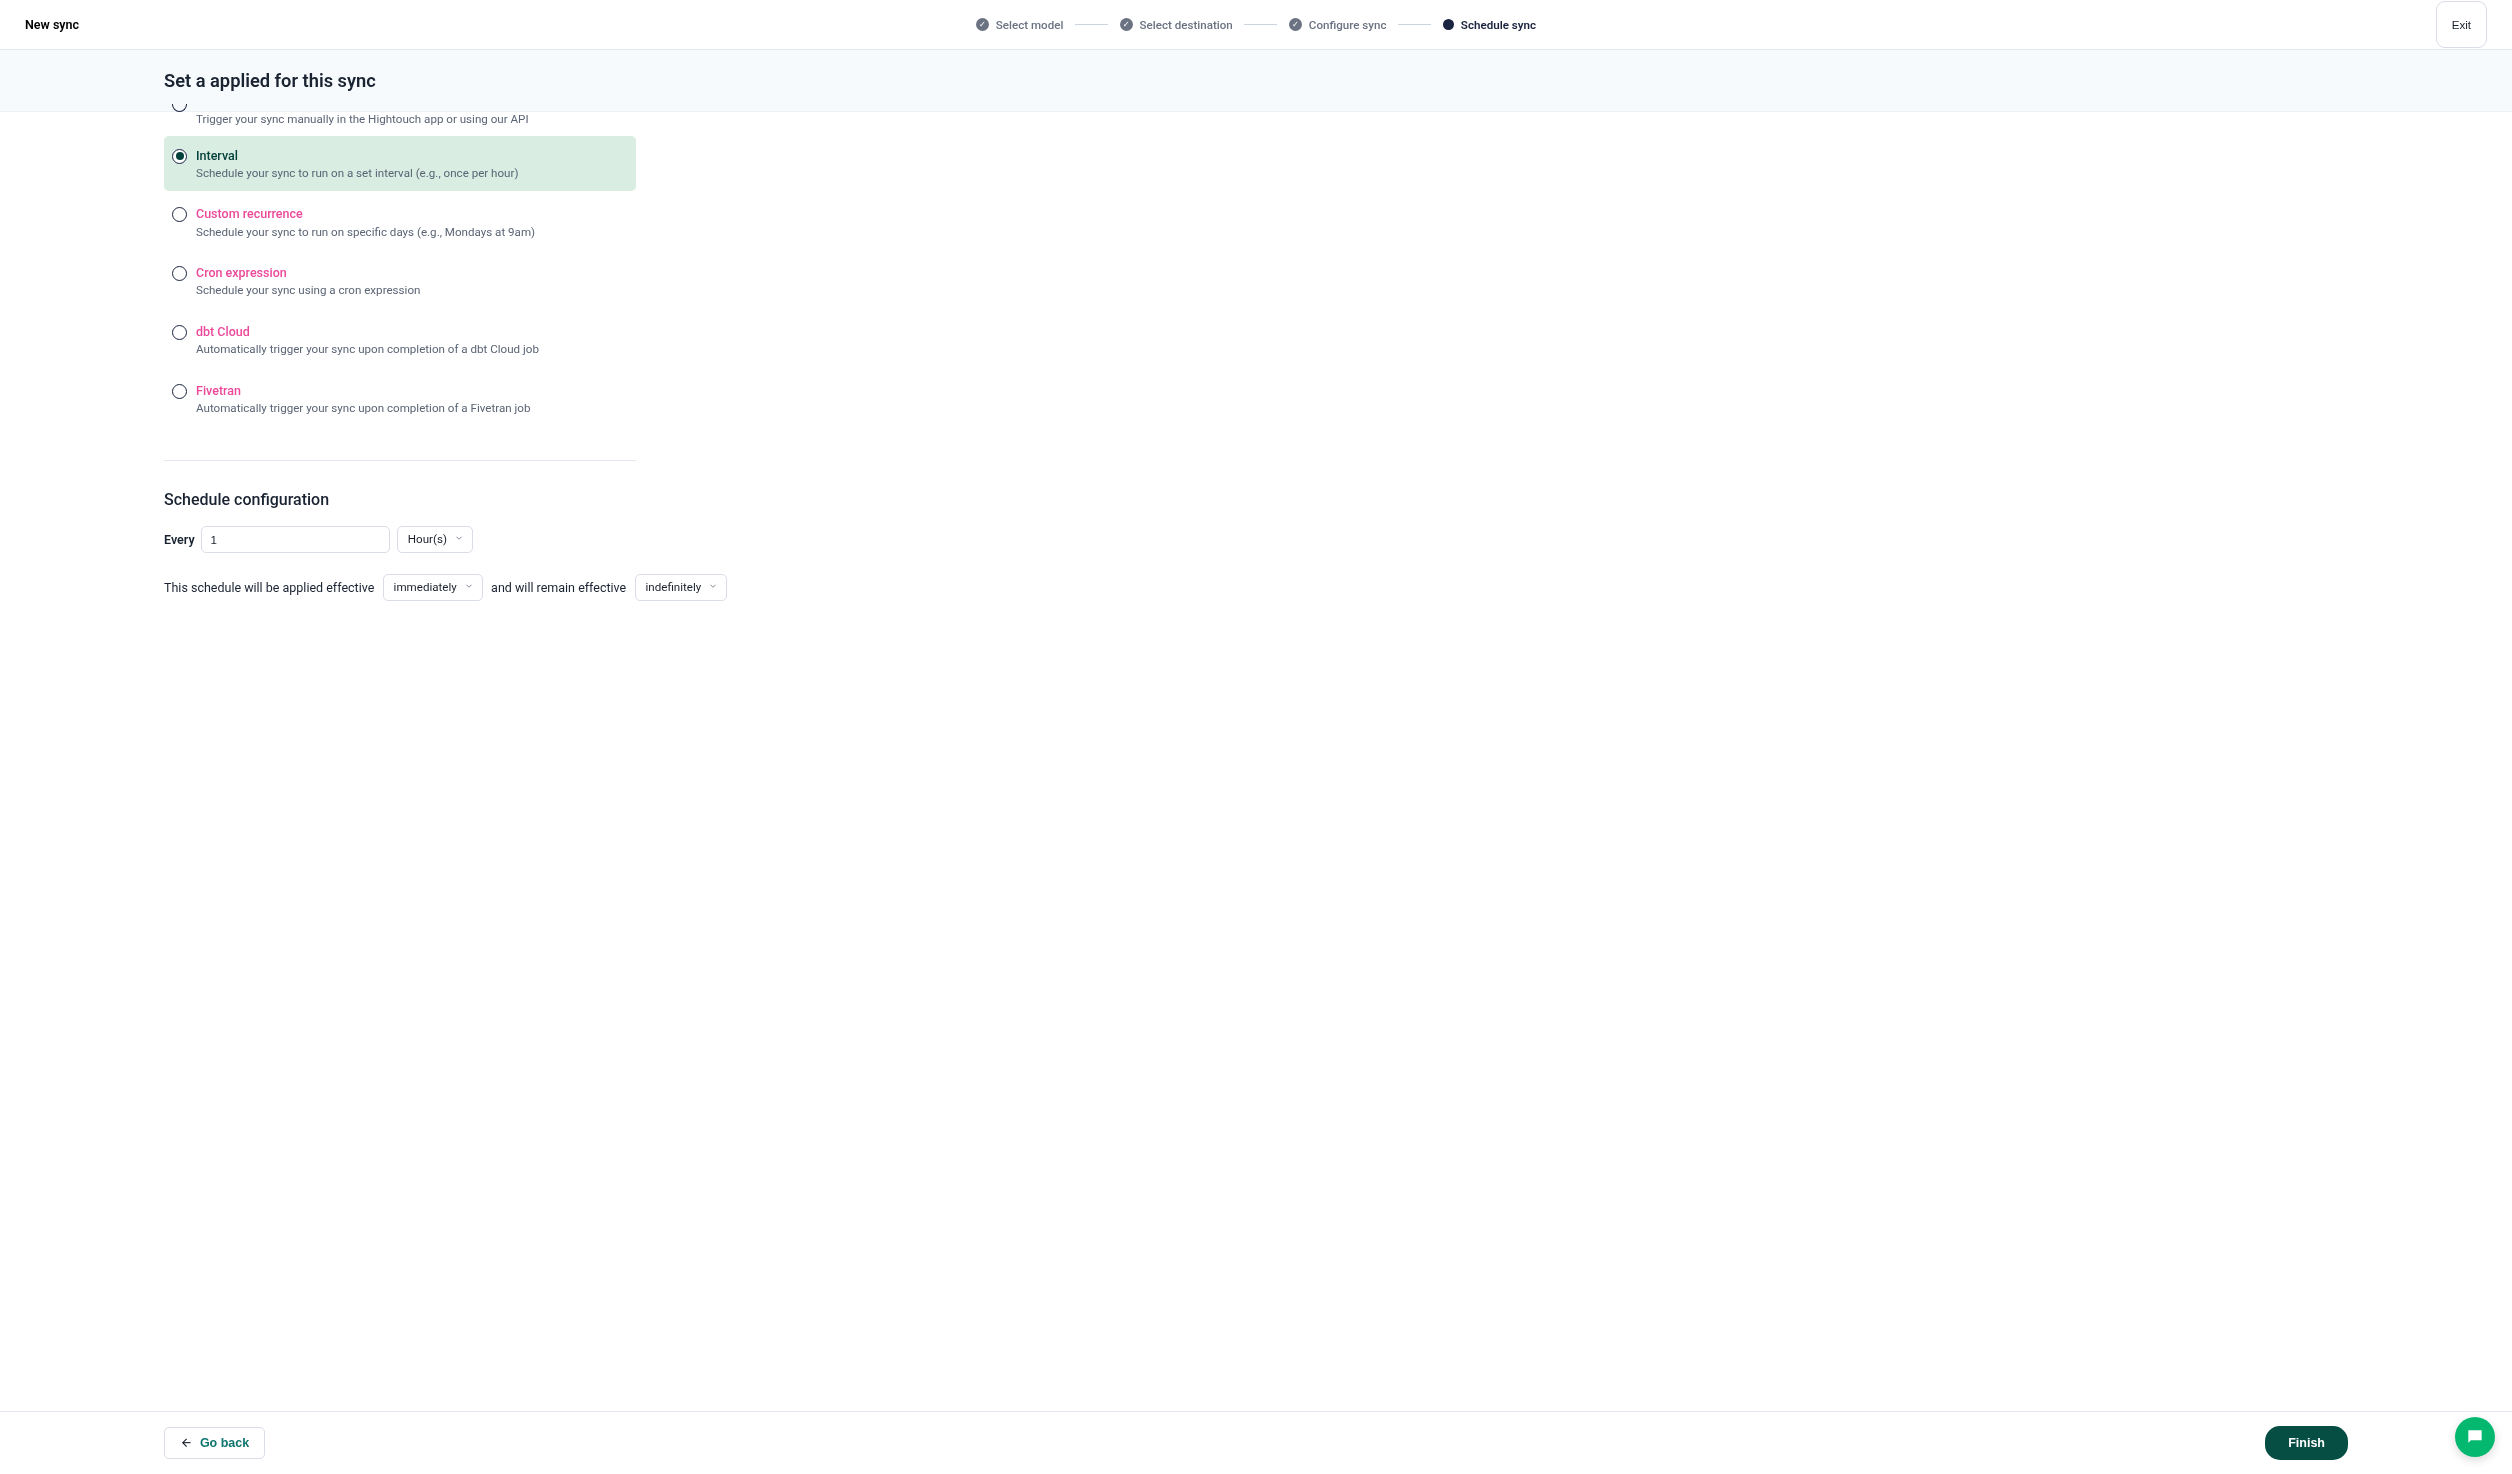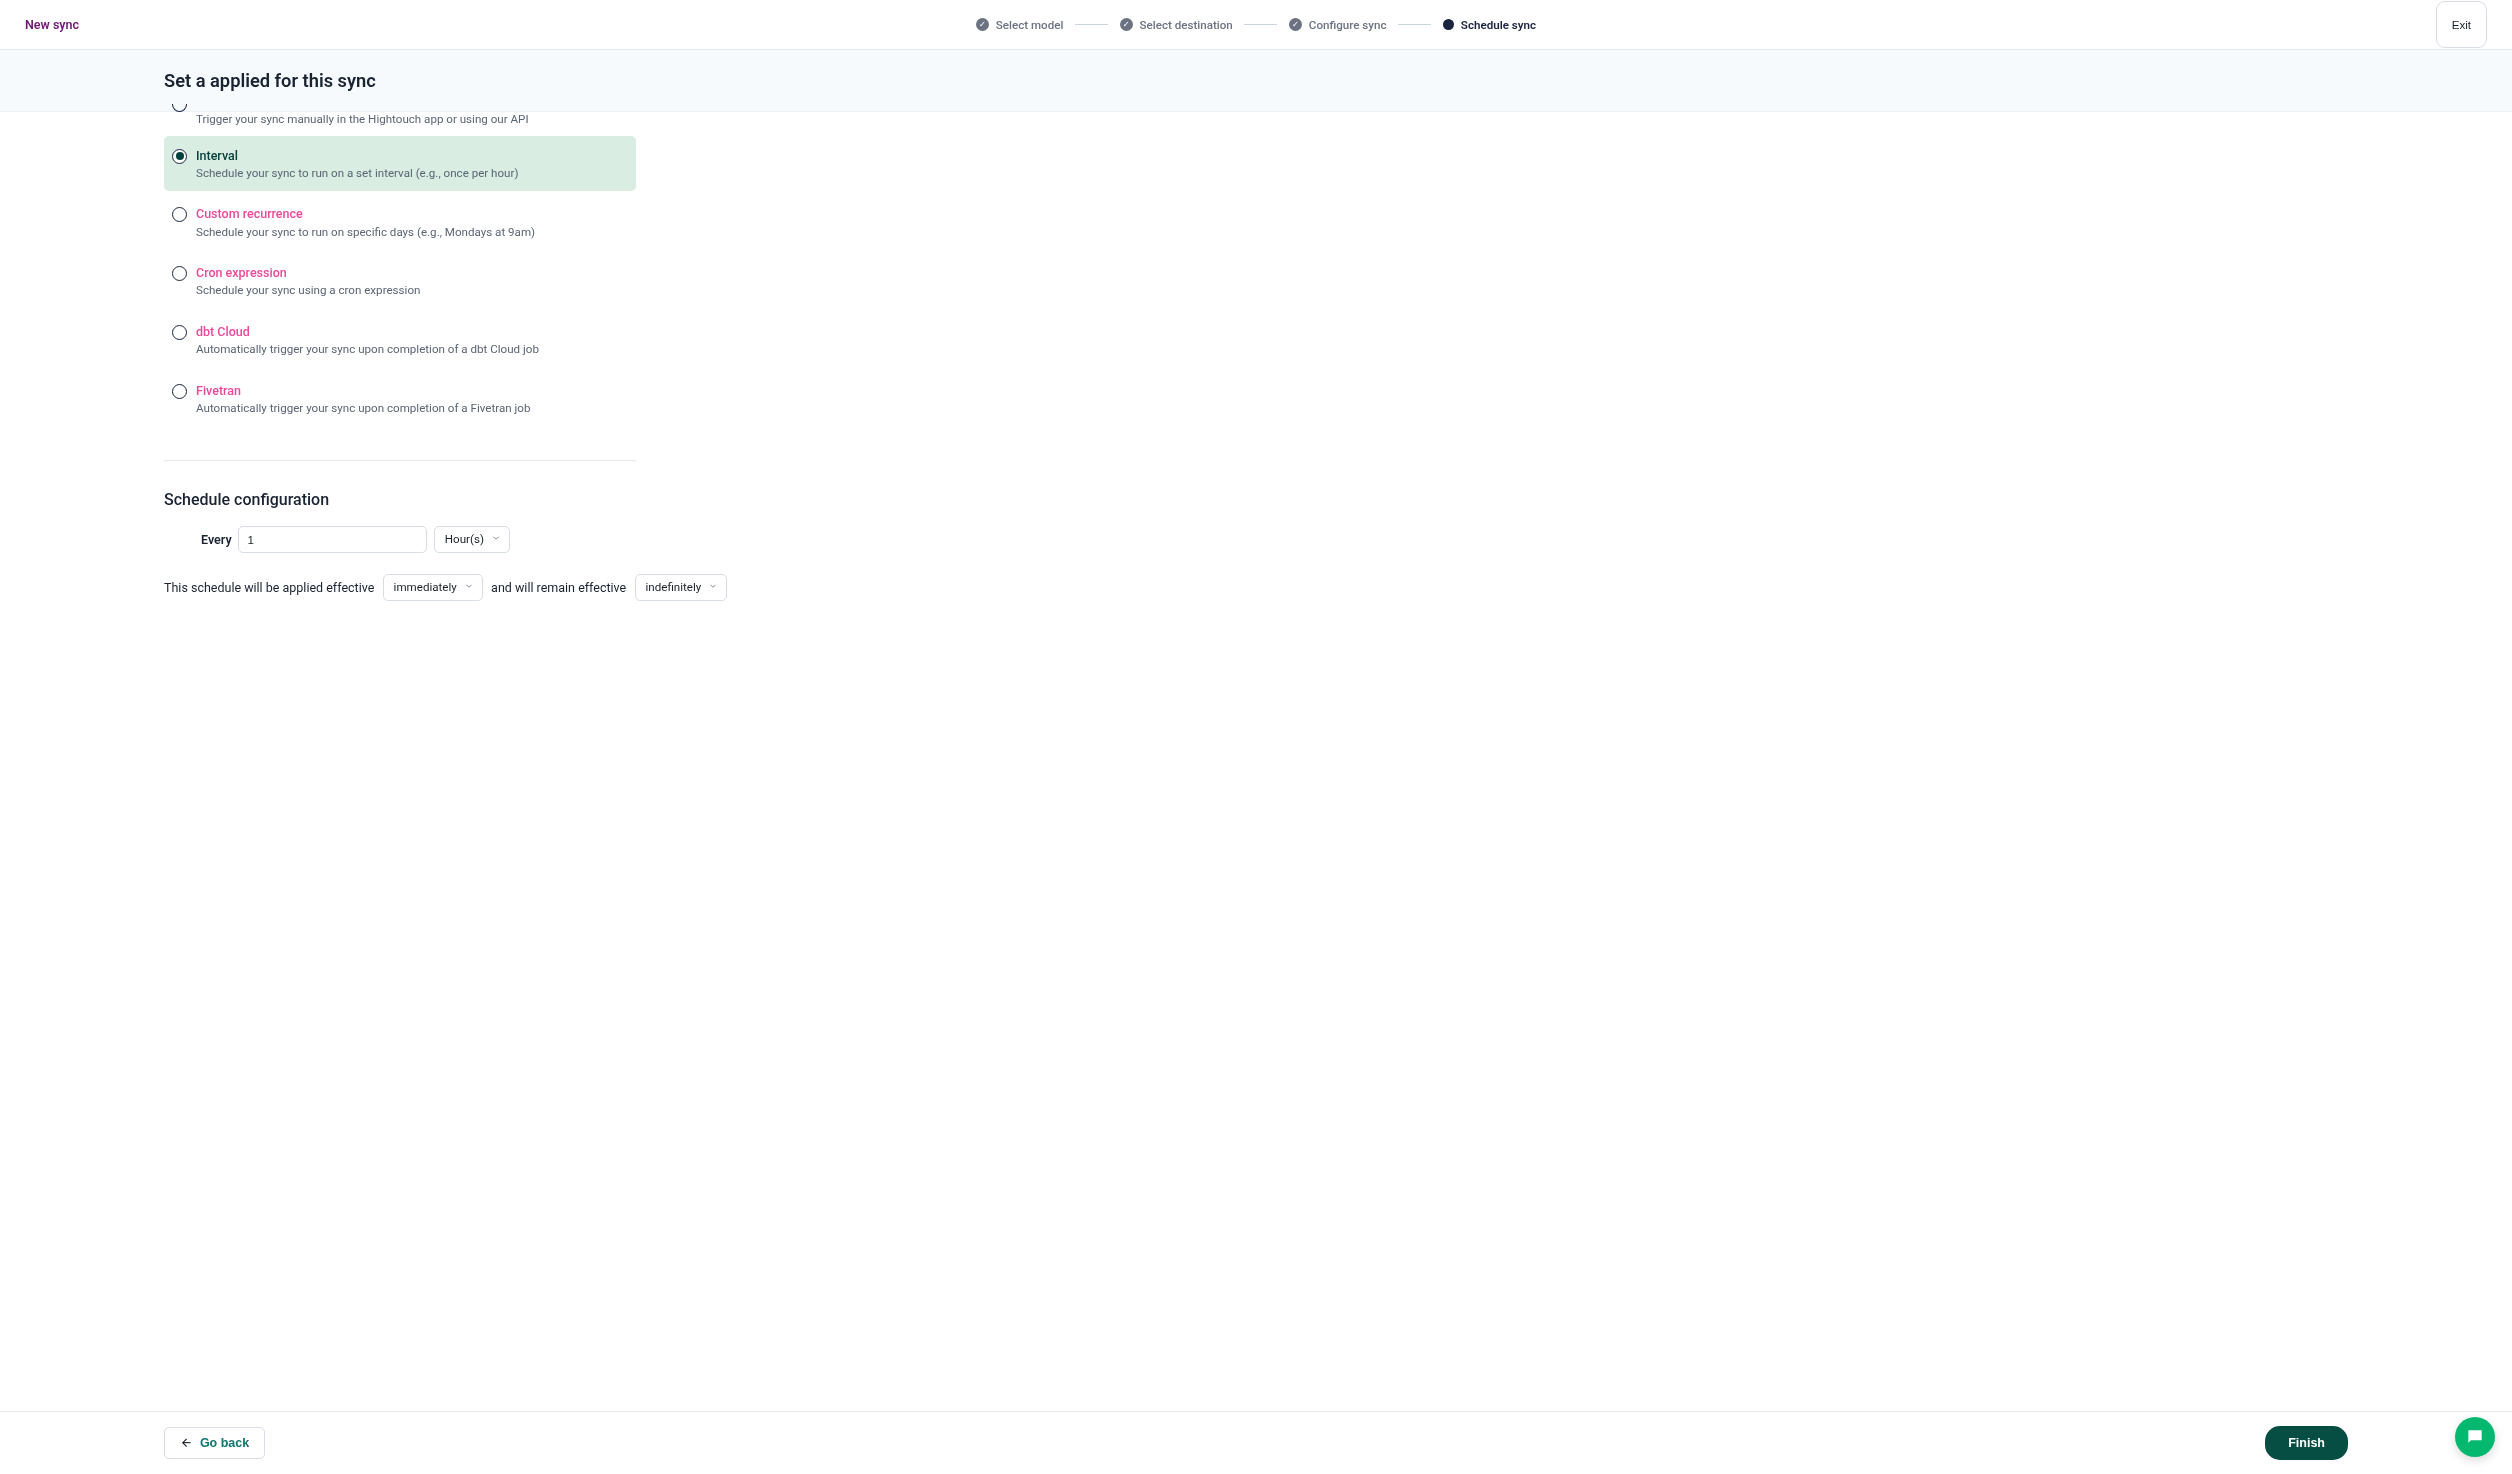--- a/index.html
+++ b/index.html
@@ -15,21 +15,21 @@
   .header {
     height: 50px;
     display: flex;
     align-items: center;
     padding: 0 25px;
     border-bottom: 0.8px solid #e2e8f0;
     background: #fff;
   }
   .header-left {
     font-weight: 600;
-    color: #701a75;
+    color: #000000;
     font-size: 12.5px;
     width: 266px;
   }
   .steps {
     display: flex;
     align-items: center;
     gap: 11.6px;
     flex: 1;
     justify-content: center;
   }
@@ -167,21 +167,20 @@
     margin-bottom: 16.6px;
   }
   .config-row {
     display: flex;
     align-items: center;
     gap: 6.6px;
     margin-bottom: 21.6px;
     font-size: 12.5px;
     color: #1a2332;
     flex-wrap: wrap;
-    margin-left: 37px;
   }
   .config-label { font-weight: 600; }
   .num-input {
     width: 189px;
     height: 26.6px;
     border: 0.8px solid #d8dde6;
     border-radius: 5px;
     padding: 0 8.3px;
     font-size: 11.6px;
     color: #1a202c;

